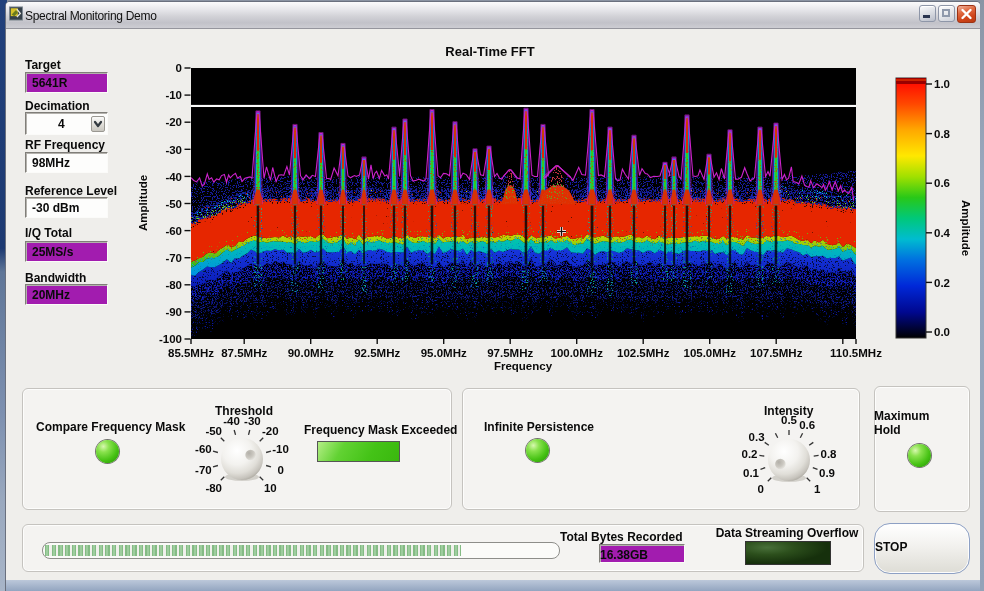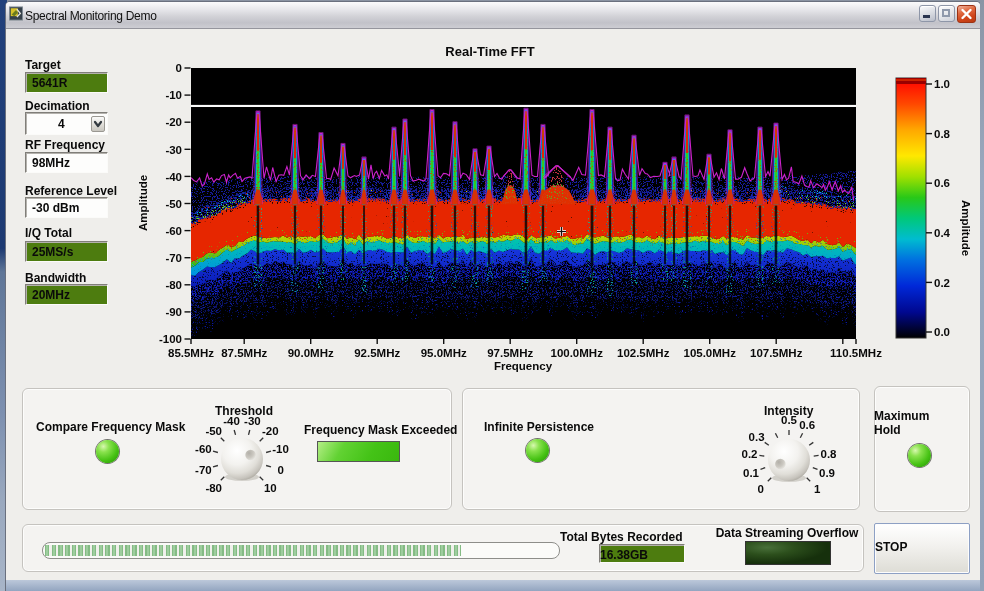--- a/index.html
+++ b/index.html
@@ -4,21 +4,21 @@
 html,body{width:984px;height:591px;overflow:hidden;font-family:"Liberation Sans",sans-serif}
 body{background:#8a93a2;position:relative}
 .win{position:absolute;left:6px;top:2px;width:974px;height:589px;background:#efeeeb;border-radius:4px 4px 0 0;box-shadow:0 0 0 1px #6a707e}
 .tbar{position:absolute;left:0;top:0;width:100%;height:27px;border-radius:4px 4px 0 0;
 background:linear-gradient(180deg,#fbfbfc 0%,#e6e6ea 30%,#d2d2d7 55%,#c2c2c9 80%,#cdcdd3 100%);
 border-bottom:1px solid #95959d}
 .ttext{position:absolute;left:19px;top:7px;font-size:12px;font-weight:normal;color:#111;letter-spacing:-0.3px}
 .client{position:absolute;left:3px;top:28px;width:968px;height:552px;background:#efeeeb}
 .lbl{position:absolute;font-size:12px;font-weight:bold;color:#0a0a0a;white-space:nowrap}
 .ibox{position:absolute;border-top:1px solid #807e79;border-left:1px solid #807e79;border-bottom:1px solid #fbfbf9;border-right:1px solid #fbfbf9;box-shadow:inset 1px 1px 0 #b4b2ad;font-size:12px;font-weight:bold;color:#0a0a0a;padding:3px 0 0 6px}
-.gray{background:#4d7c0f}
+.gray{background:#a21caf}
 .white{background:#fdfdfc}
 .panel{position:absolute;background:#f4f3f1;border:1px solid #c5c3bf;border-radius:6px;box-shadow:inset 0 0 0 1px #fdfdfc}
 .led{position:absolute;width:23px;height:23px;border-radius:50%;background:radial-gradient(circle at 32% 28%,#d8f8b0 0%,#8ae24e 25%,#46c214 62%,#2f9e0a 88%,#27860a 100%);box-shadow:0 0 0 1px #73736e}
 .c{}
 </style></head><body>
 <div style="position:absolute;left:0;top:0;width:7px;height:591px;background:linear-gradient(180deg,#21407b 0%,#1d3a72 42%,#5f7698 46%,#7d90b0 70%,#9aa9bf 85%,#a8b5c8 100%)"></div>
 <div class="win">
 <div class="tbar">
  <svg width="14" height="15" style="position:absolute;left:3px;top:4px" viewBox="0 0 16 16">
    <rect x="0.5" y="0.5" width="15" height="15" fill="#35404a" stroke="#818b94"></rect>
@@ -601,17 +601,17 @@
 </svg>
 
 <div style="position:absolute;left:42px;top:542px;width:518px;height:17px;border:1px solid #8e8e8a;border-radius:8px;background:#fbfbf9;overflow:hidden">
   <div style="position:absolute;left:2px;top:2px;width:416px;height:11px;background:repeating-linear-gradient(90deg,#84bb84 0 1.2px,#9ecd9e 1.2px 3.2px,#84bb84 3.2px 4.5px,#f0f0ec 4.5px 6.7px)"></div>
 </div>
 <div class="lbl" style="left:560px;top:530px;width:160px;">Total Bytes Recorded</div>
 <div class="ibox gray c" style="left:599px;top:544px;width:86px;height:19px;padding-left:0">16.38GB</div>
 <div class="lbl" style="left:707px;top:526px;width:160px;text-align:center">Data Streaming Overflow</div>
 <div style="position:absolute;left:745px;top:541px;width:86px;height:24px;border:1px solid #333;background:radial-gradient(ellipse 60px 16px at 25% 25%,#49703a 0%,#2c4f1c 45%,#16300c 100%)"></div>
 
-<div style="position:absolute;left:874px;top:523px;width:96px;height:51px;border:1px solid #8da0c4;border-radius:2px;background:linear-gradient(180deg,#ffffff 0%,#f2f1ee 45%,#dddcd5 100%);box-shadow:inset 0 0 0 1px #fdfdfd">
+<div style="position:absolute;left:874px;top:523px;width:96px;height:51px;border:1px solid #8da0c4;border-radius:16px;background:linear-gradient(180deg,#ffffff 0%,#f2f1ee 45%,#dddcd5 100%);box-shadow:inset 0 0 0 1px #fdfdfd">
   <div class="lbl c" style="left:0;top:16px;width:94px;position:absolute;font-size:12px">STOP</div>
 </div>
 
 <div style="position:absolute;left:6px;top:580px;width:978px;height:11px;background:linear-gradient(180deg,#bcc8da,#93a5c0)"></div>
 <div style="position:absolute;left:980px;top:0;width:4px;height:591px;background:linear-gradient(180deg,#8a95a5,#9aa8be 30%,#93a2b8)"></div>
 </body></html>

